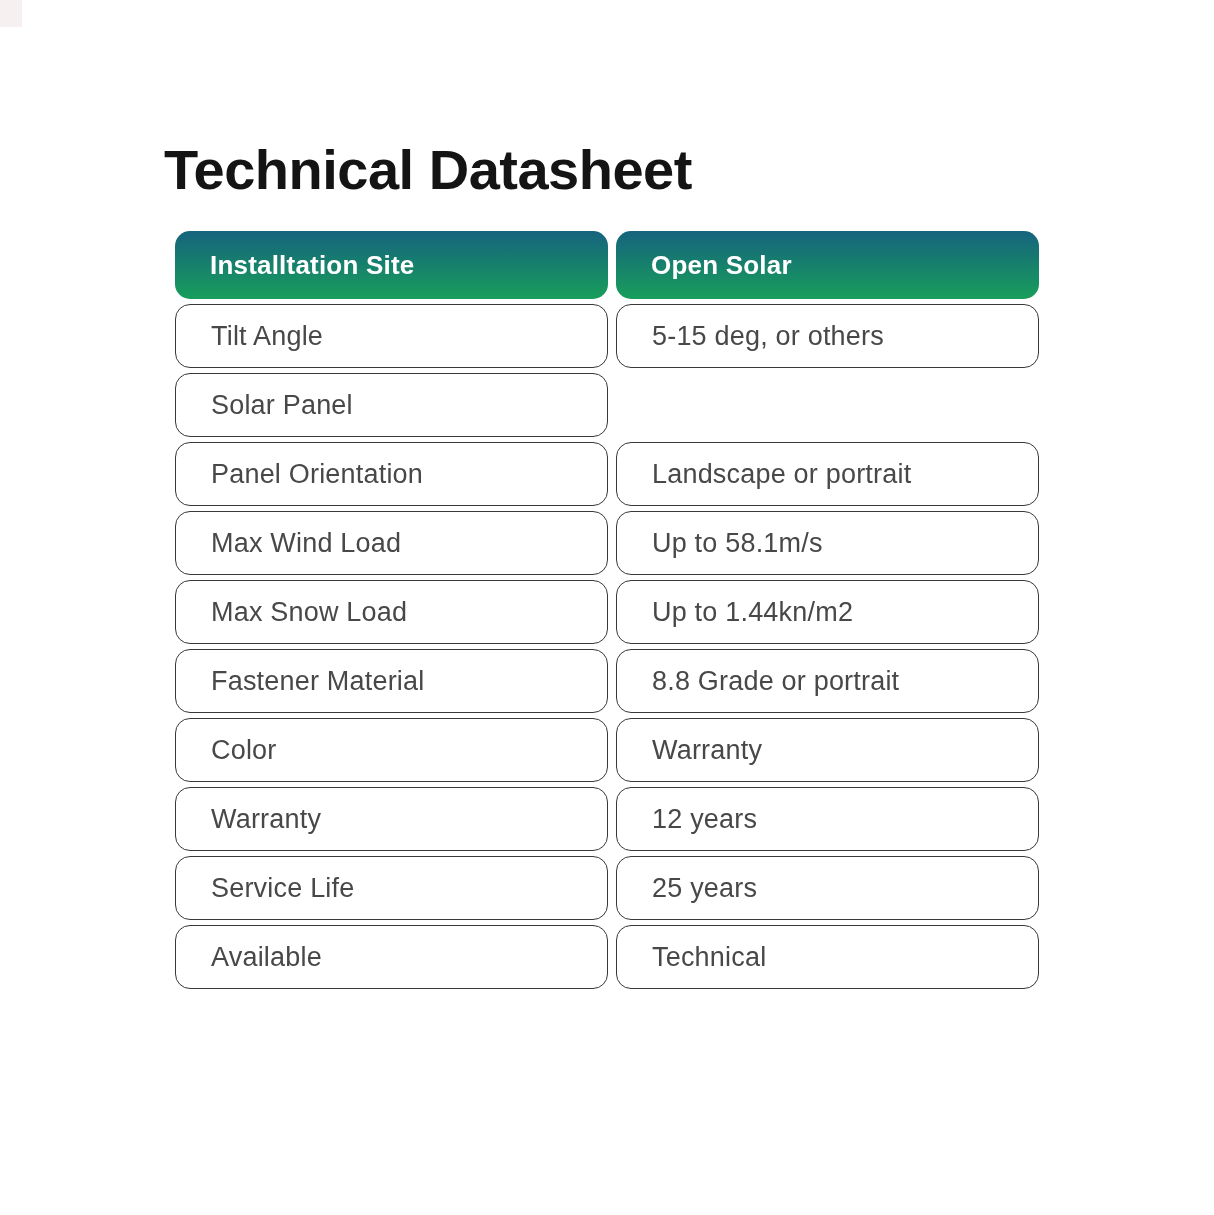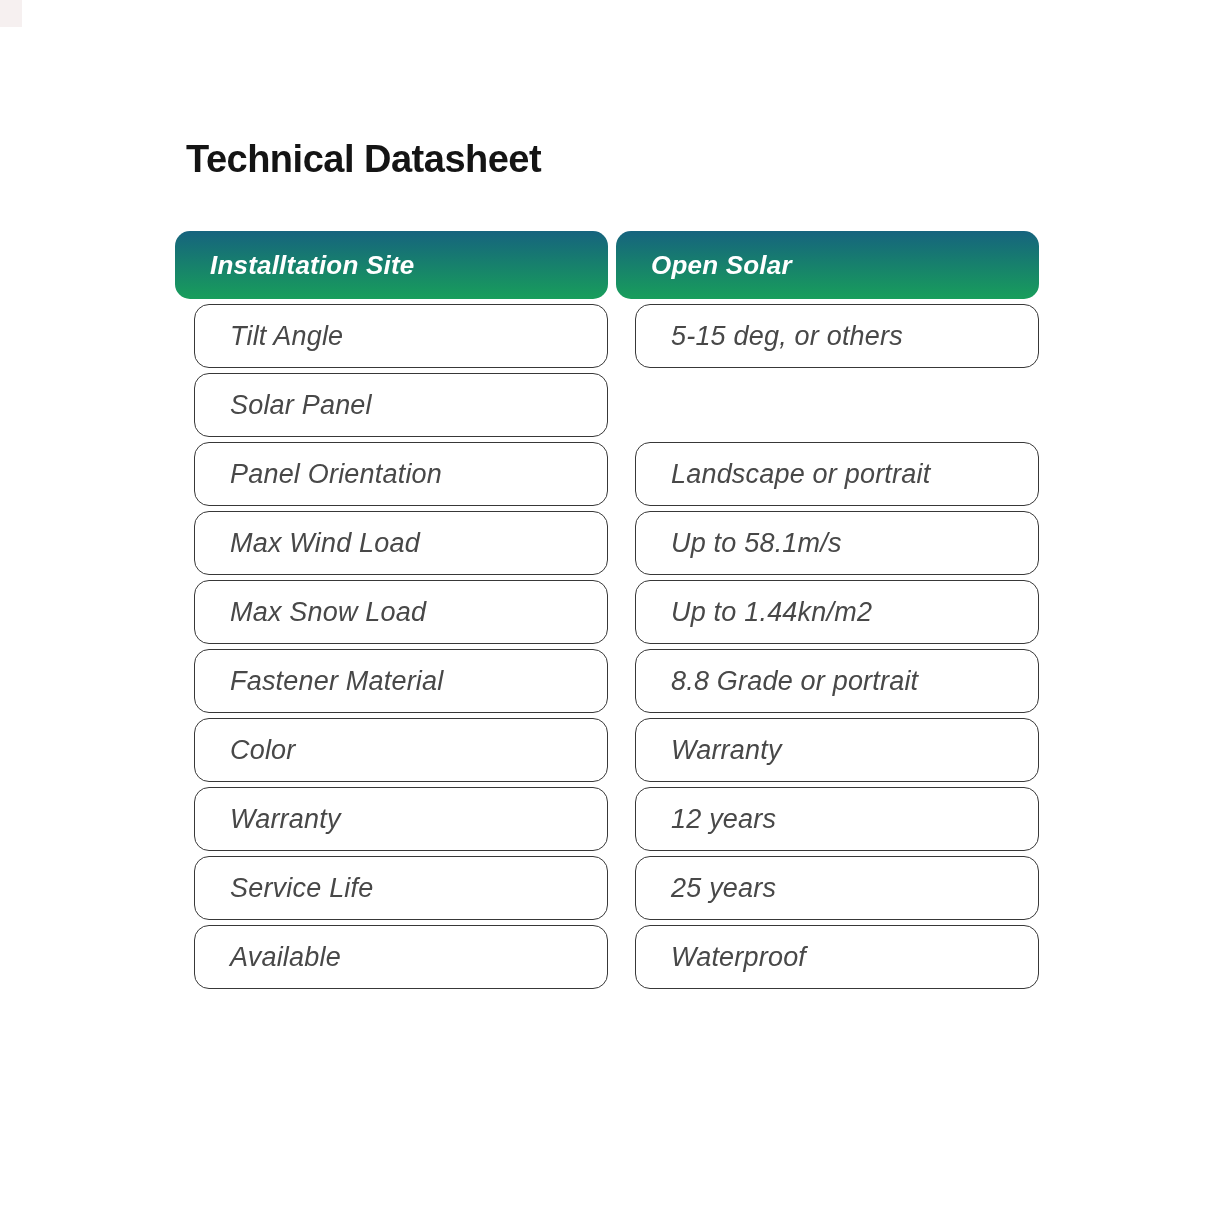--- a/index.html
+++ b/index.html
@@ -18,36 +18,35 @@
   .corner-mark {
     position: absolute;
     left: 0;
     top: 0;
     width: 22px;
     height: 27px;
     background: #f6f0f0;
   }
   .title {
     position: absolute;
-    left: 186px;
+    left: 164px;
     top: 138px;
     margin: 0;
-    font-size: 38px;
+    font-size: 56px;
     line-height: 1.15;
     font-weight: 700;
     color: #141414;
     letter-spacing: -0.5px;
     white-space: nowrap;
   }
   .table {
     position: absolute;
     left: 175px;
     top: 231px;
     width: 864px;
-    font-style: italic;
   }
   .hrow, .trow {
     display: grid;
     grid-template-columns: 433px 423px;
     column-gap: 8px;
   }
   .hrow { margin-bottom: 5px; }
   .tbody {
     display: flex;
     flex-direction: column;
@@ -74,21 +73,20 @@
     border-radius: 15px;
     background: #ffffff;
     color: var(--row-text, #484848);
     font-size: 27px;
     font-weight: 400;
     display: flex;
     align-items: center;
     padding-left: 35px;
     letter-spacing: 0.2px;
     white-space: nowrap;
-    margin-left: 19px;
   }
 </style>
 </head>
 <body>
 
 <div class="canvas">
 
   <div class="corner-mark"></div>
 
   <h1 class="title" style="color: rgb(20, 20, 20);">Technical Datasheet</h1>
@@ -141,18 +139,18 @@
     <div class="cell">12 years</div>
   </div>
 
   <div class="trow">
     <div class="cell">Service Life</div>
     <div class="cell">25 years</div>
   </div>
 
   <div class="trow">
     <div class="cell">Available</div>
-    <div class="cell">Waterproof</div>
+    <div class="cell">Technical</div>
   </div>
 </div>
 
   </div>
 </div>
 
 </body></html>

